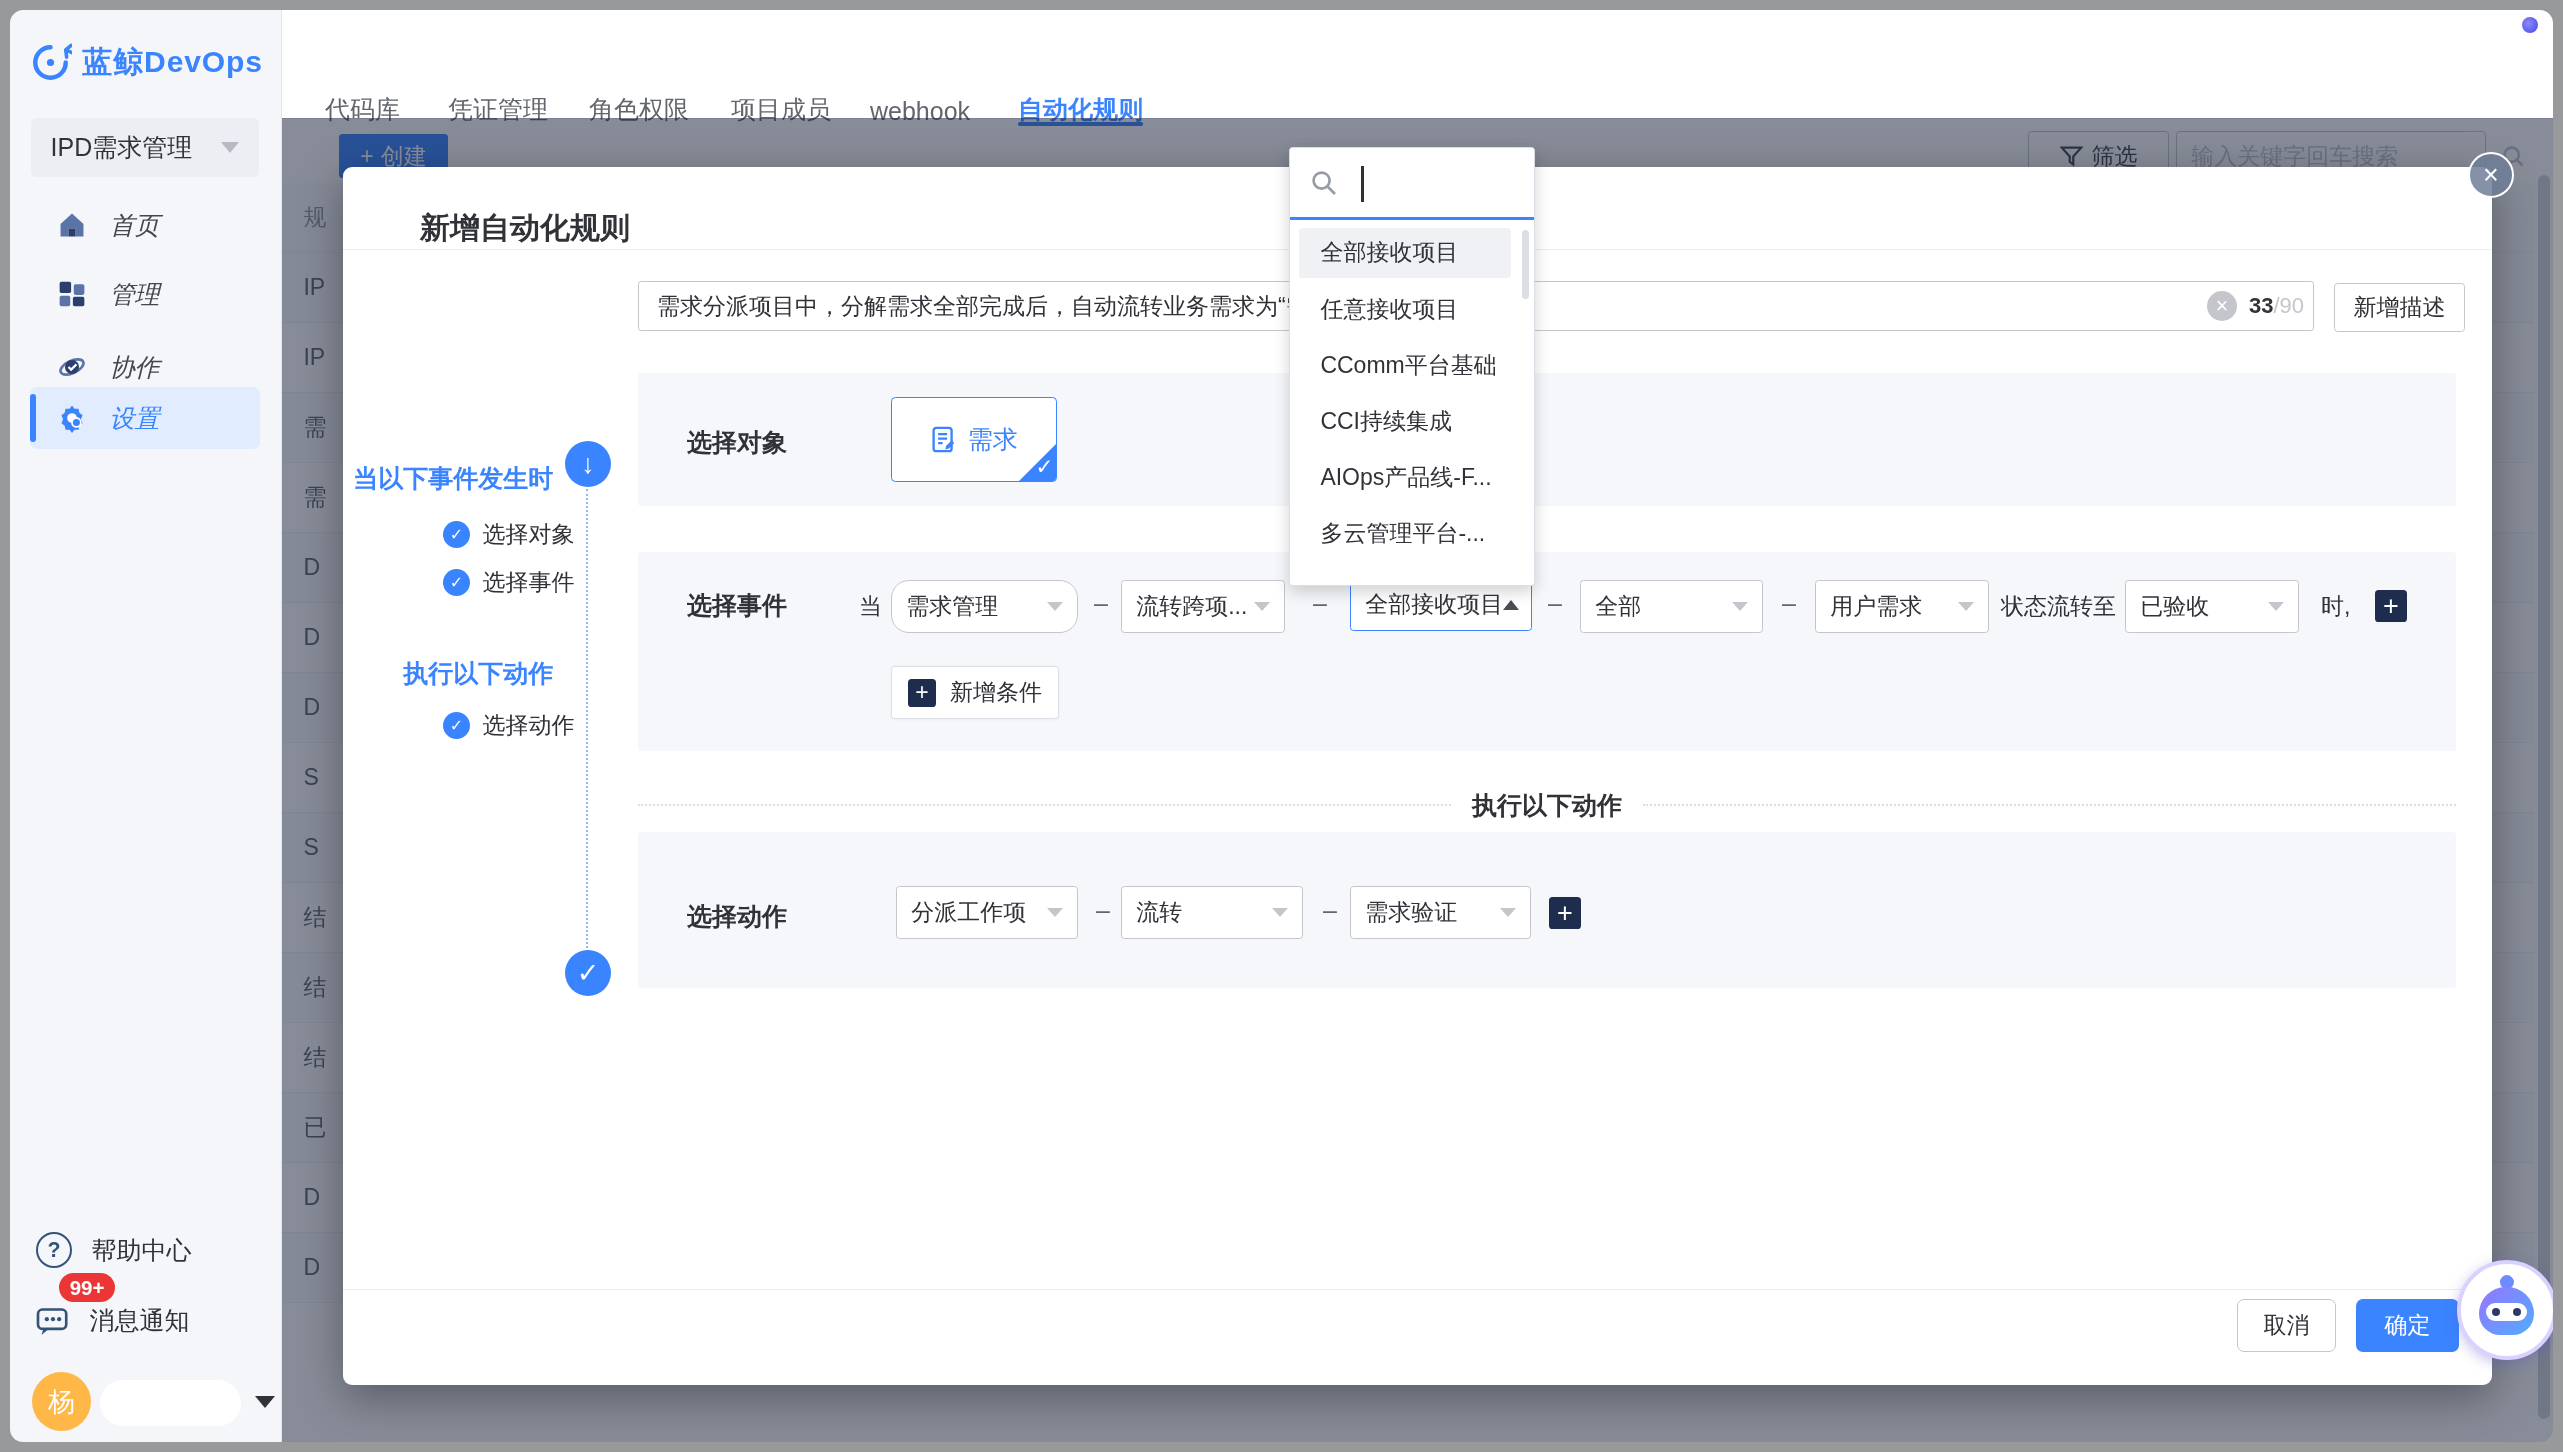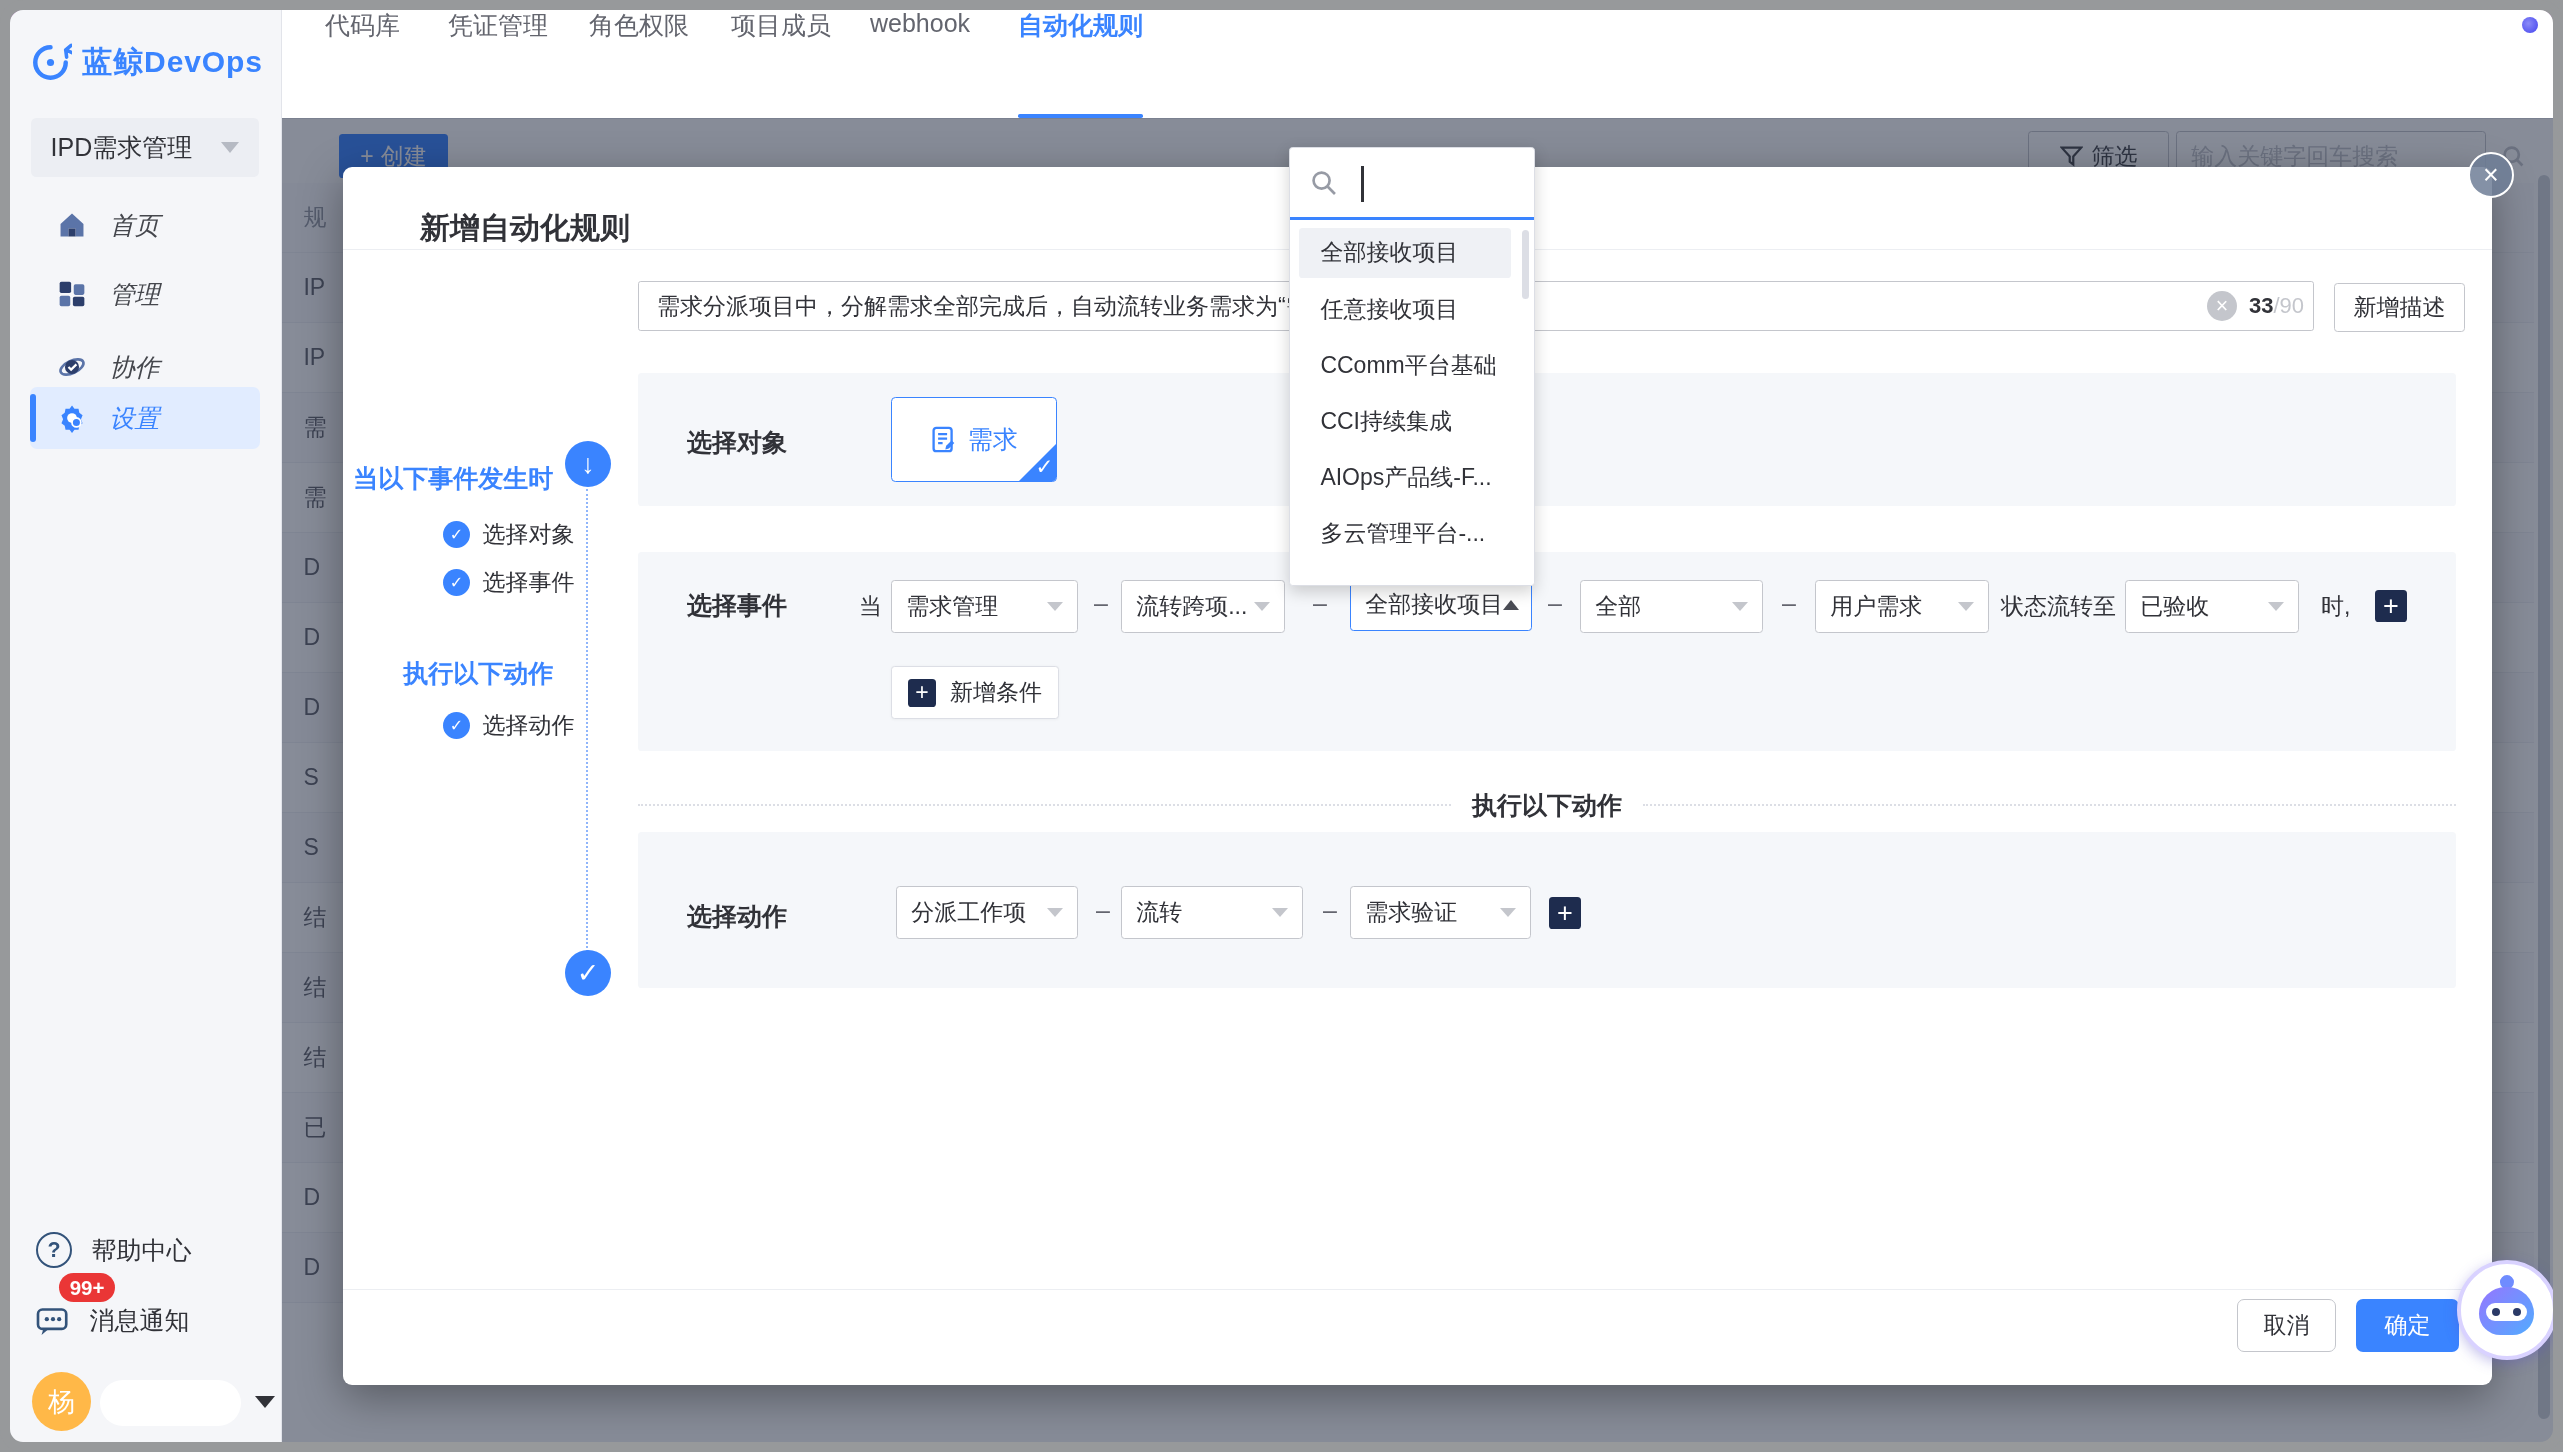--- a/index.html
+++ b/index.html
@@ -25,21 +25,21 @@
     display:flex;align-items:center;justify-content:center;}
   .badge{position:absolute;left:50px;top:1264px;background:#ea3636;color:#fff;font-size:20.5px;font-weight:700;
     padding:2.7px 10.7px;border-radius:16px;z-index:2;}
   .avatar{position:absolute;left:23px;top:1363px;width:59px;height:59px;border-radius:50%;background:#ffb848;
     color:#fff;font-size:27px;display:flex;align-items:center;justify-content:center;}
   .name-pill{position:absolute;left:91px;top:1371px;width:141px;height:46px;background:#fff;border-radius:23px;}
   .ava-caret{position:absolute;left:246px;top:1387px;width:0;height:0;border-left:10.7px solid transparent;border-right:10.7px solid transparent;border-top:12.5px solid #313238;}
 
   
   .topbar{position:absolute;left:273px;top:0;right:0;height:109px;background:#fff;border-bottom:0.9px solid #e7e9ee;z-index:4;}
-  .tab{position:absolute;top:0;height:109px;display:flex;align-items:flex-start;font-size:25px;color:#63656e;}
+  .tab{position:absolute;top:8px;height:109px;display:flex;align-items:flex-end;font-size:25px;color:#63656e;}
   .tab.active{color:#3a84ff;font-weight:600;}
   .tab-underline{position:absolute;bottom:0;left:0;right:0;height:4.4px;background:#3a84ff;border-radius:1.8px;}
   .notif-dot{position:absolute;left:2513px;top:8px;width:16px;height:16px;border-radius:50%;
     background:radial-gradient(circle at 40% 40%,#8c8cf7,#4343ef);z-index:6;}
 
   
   .content{position:absolute;left:273px;top:109px;right:0;bottom:0;background:#fff;}
   .create-btn{position:absolute;left:57px;top:16px;width:109px;height:44px;background:#3a84ff;border-radius:3.6px;
     color:#fff;font-size:23px;display:flex;align-items:center;justify-content:center;gap:7.1px;}
   .filter-btn{position:absolute;left:1746px;top:13.3px;width:141px;height:50px;border:0.9px solid #c4c6cc;border-radius:3.6px;
@@ -378,21 +378,21 @@
         <span>需求</span>
         <span class="obj-corner"></span>
         <span class="obj-check">✓</span>
       </div>
     </div>
 
     <div class="panel" style="top:385px;height:199px;">
       <div class="panel-label" style="top:37px;">选择事件</div>
       <span class="inline-txt" style="left:221px;top:39px;">当</span>
 
-      <div class="sel" style="left:253px;top:28px;width:187px;">
+      <div class="sel" style="left:253px;top:28px;width:187px;border-radius:18px;">
         <span>需求管理</span>
           <span class="car"></span>
       </div>
       <span class="dash" style="left:456px;top:37px;">–</span>
       <div class="sel" style="left:483px;top:28px;width:164px;">
         <span>流转跨项...</span>
           <span class="car"></span>
       </div>
       <span class="dash" style="left:675px;top:37px;">–</span>
       <div class="sel open" style="left:712px;top:26px;width:182px;">

